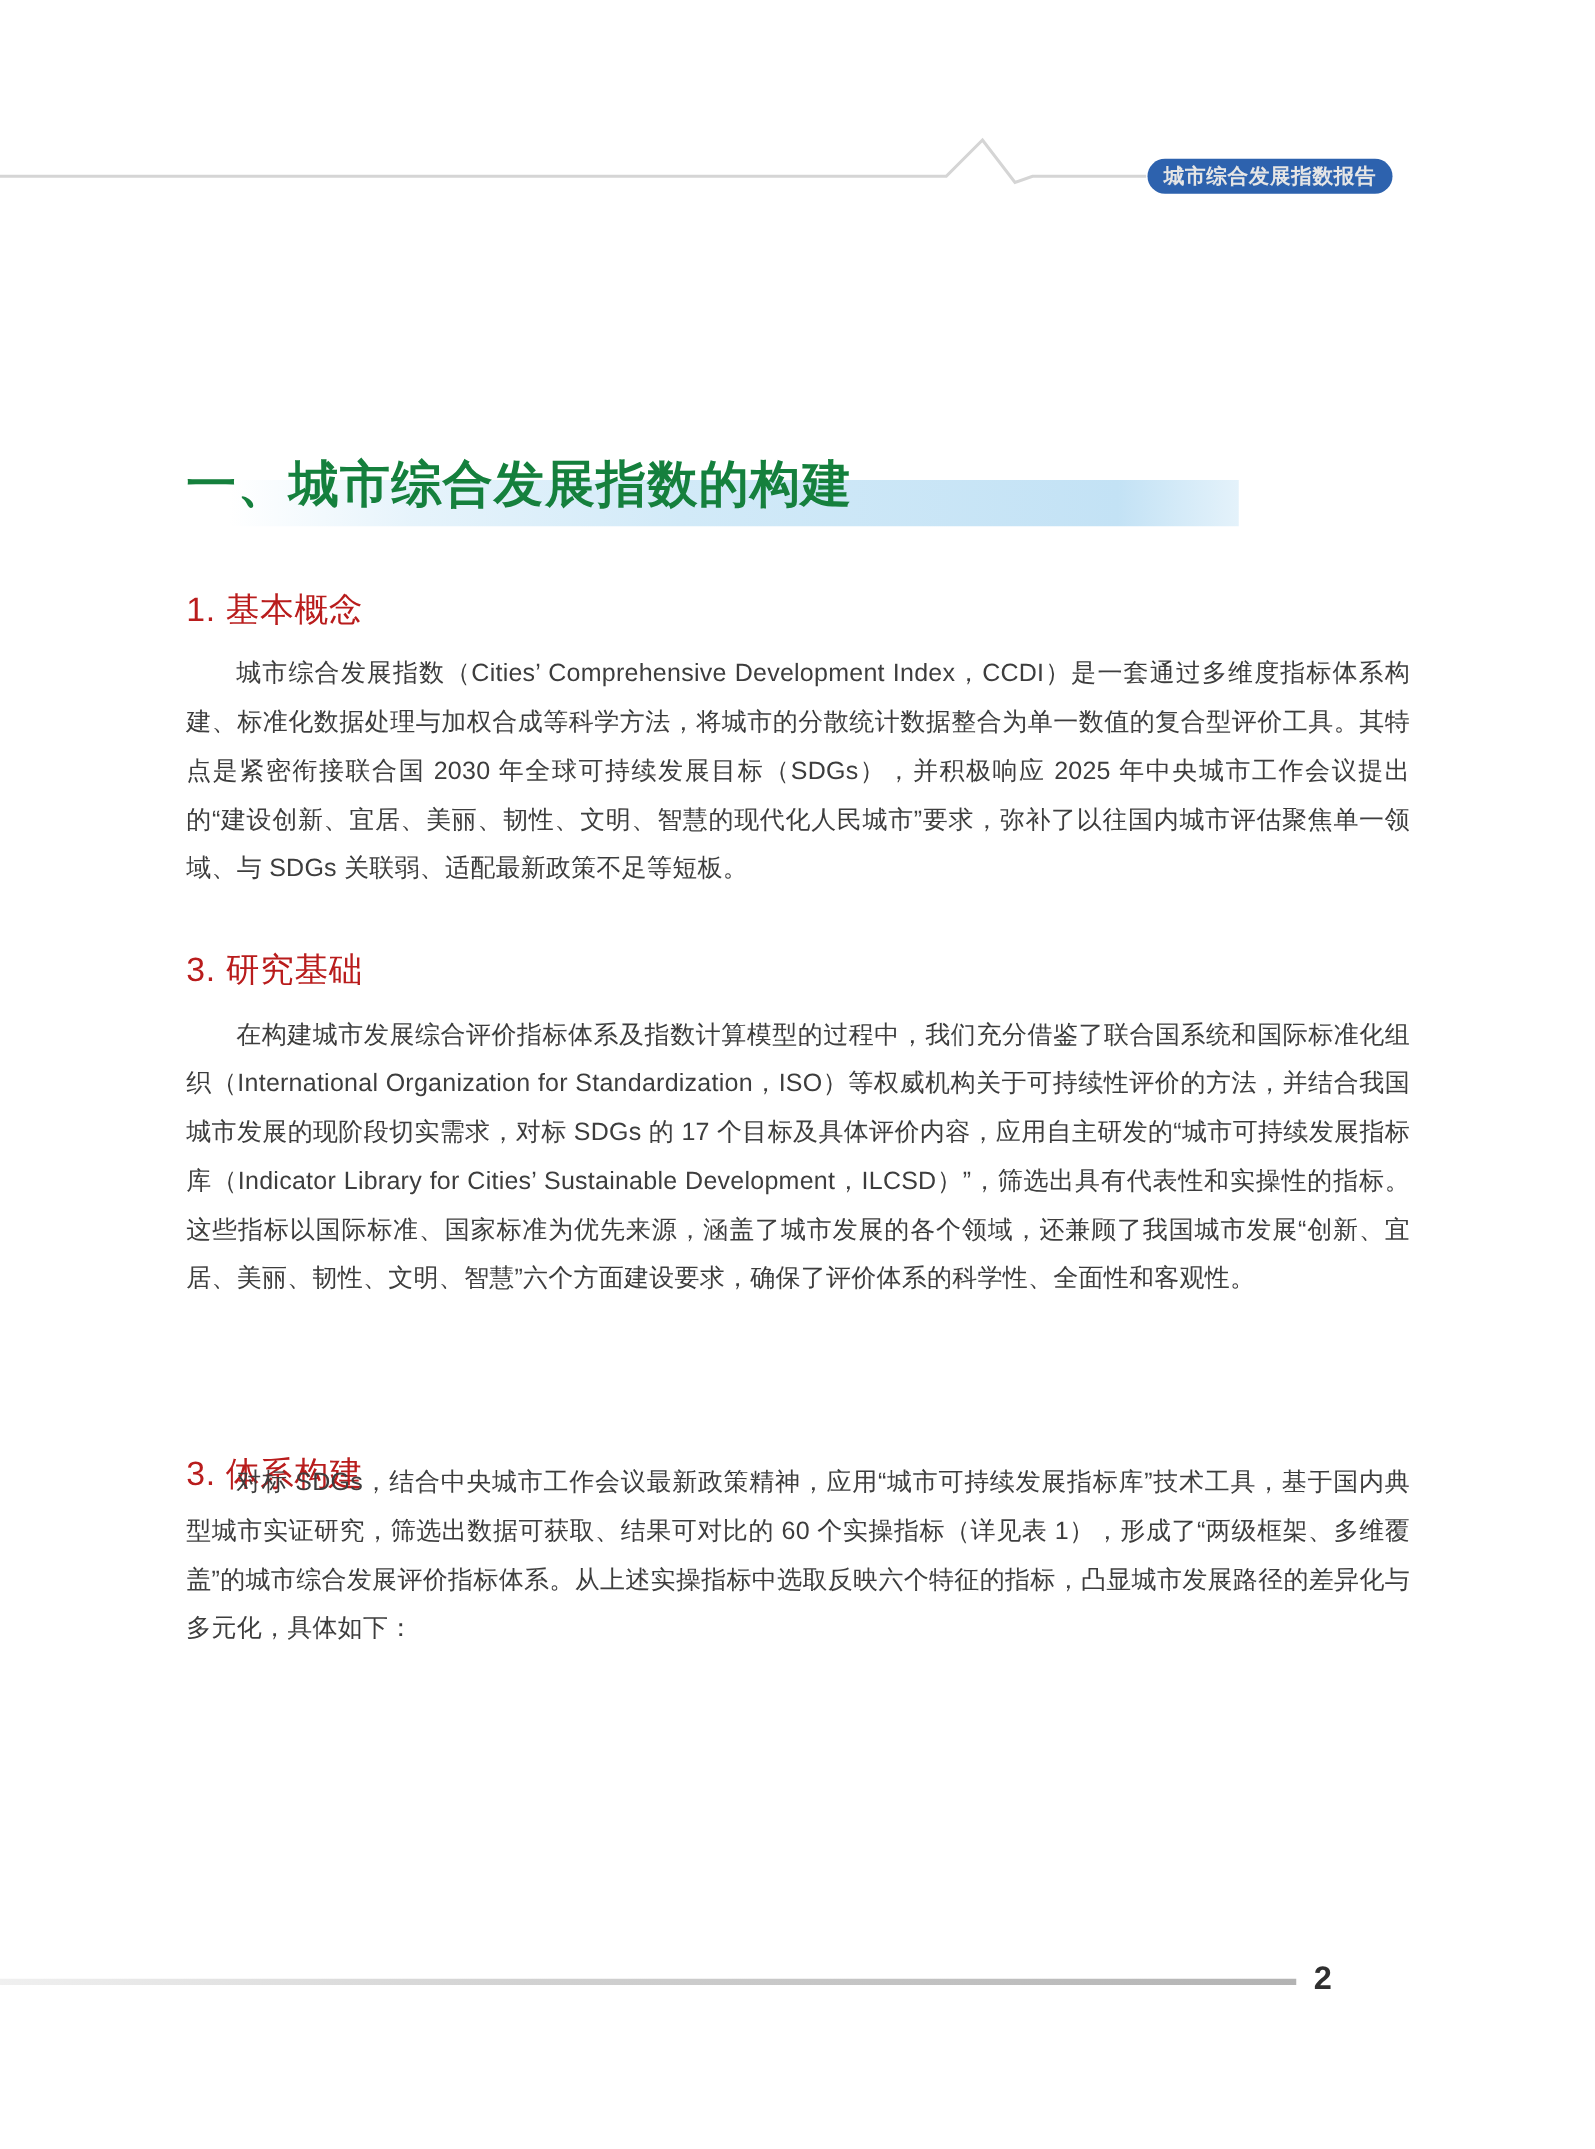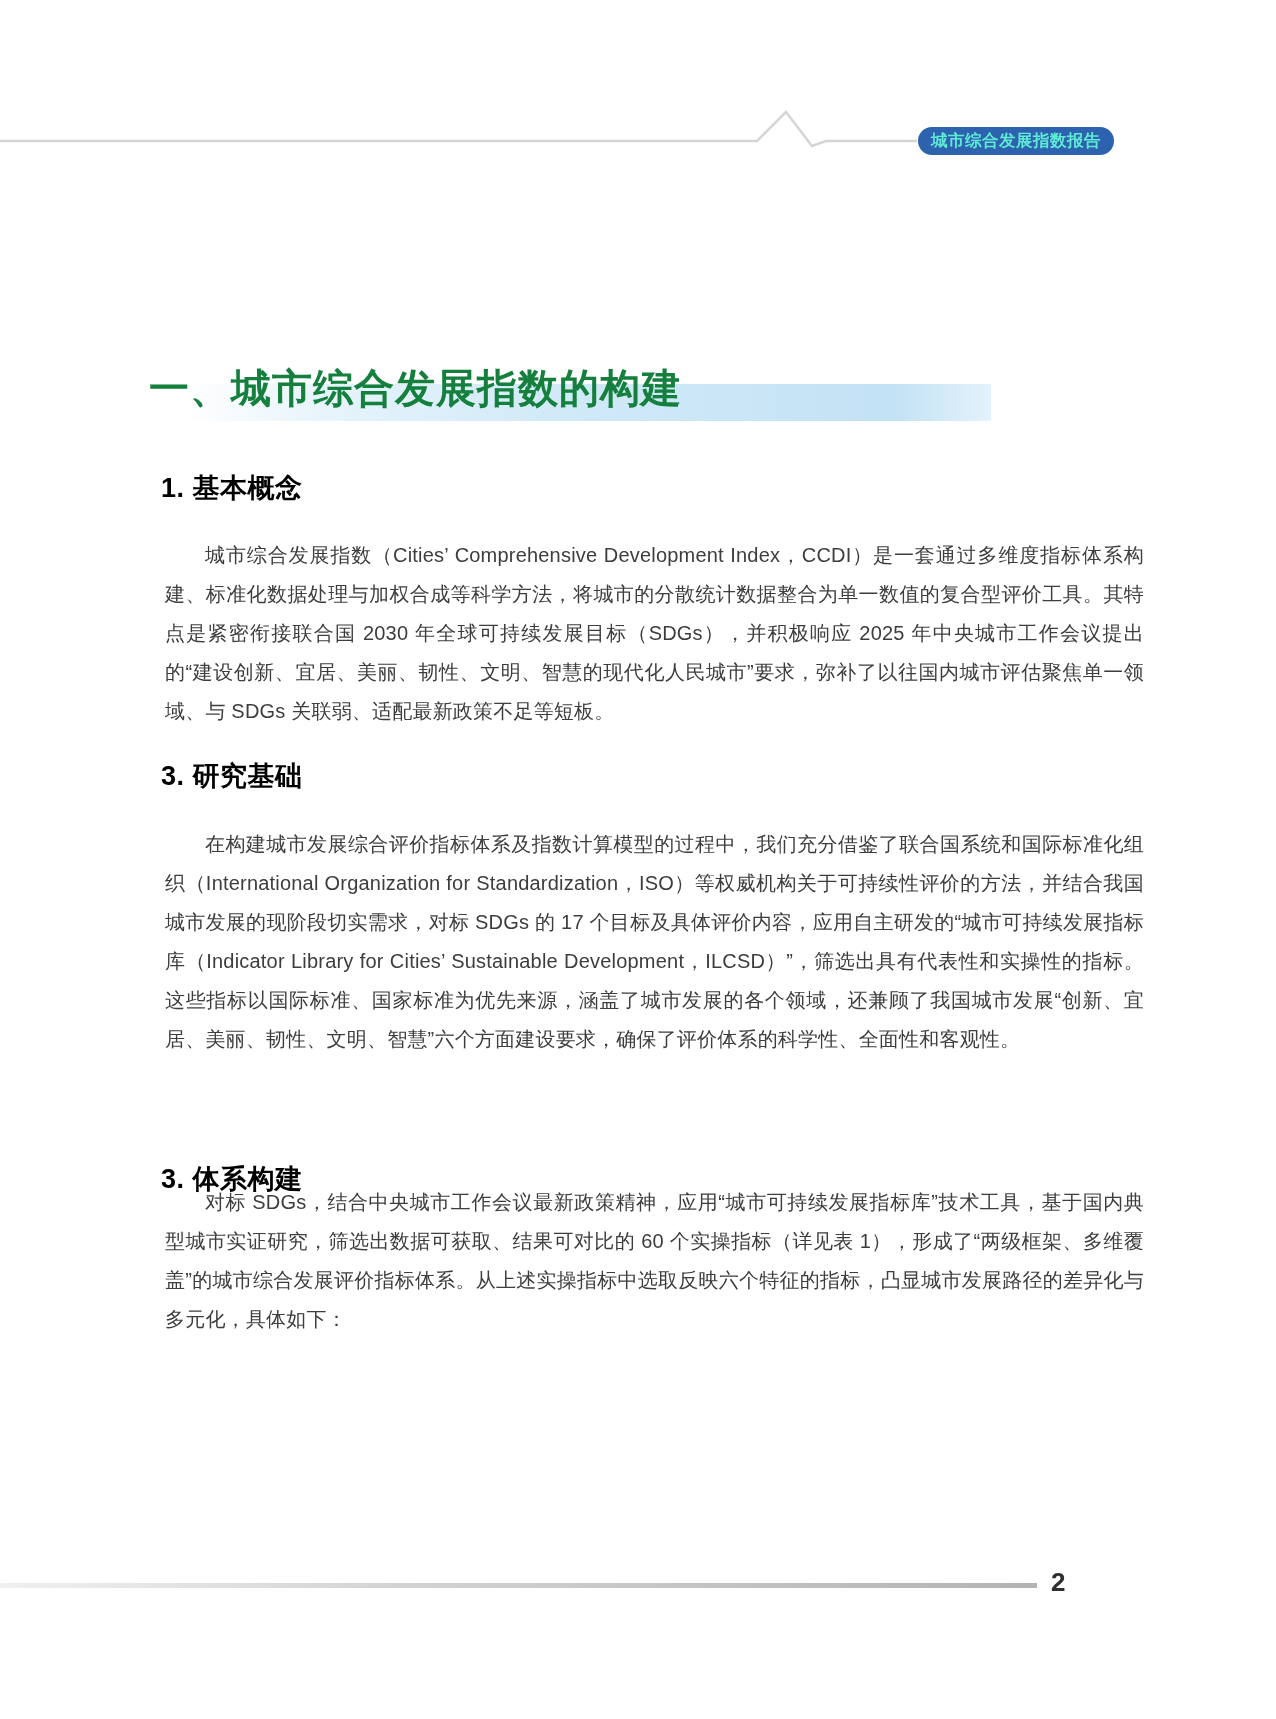--- a/index.html
+++ b/index.html
@@ -32,21 +32,21 @@
     min-width: 166px;
     padding: 0 13px;
     border-radius: 15px;
     background: #2d62ae;
     display: flex;
     align-items: center;
     justify-content: center;
     box-sizing: border-box;
   }
   .badge span {
-    color: #5eead4;
+    color: #e5e5e5;
     font-size: 16.5px;
     font-weight: 700;
     letter-spacing: 0.5px;
     white-space: nowrap;
   }
 
   
   .title-band {
     position: absolute;
     top: 384px;
@@ -69,38 +69,38 @@
     line-height: 44px;
     font-weight: 700;
     color: #15803d;
     letter-spacing: 1px;
     white-space: nowrap;
   }
 
   
   .sec-heading {
     position: absolute;
-    left: 161px;
+    left: 149px;
     margin: 0;
     font-size: 27px;
     line-height: 32px;
-    font-weight: 700;
-    color: #000000;
+    font-weight: 400;
+    color: #b91c1c;
     letter-spacing: 0.5px;
     white-space: nowrap;
   }
   .sec-heading.h1 { top: 472px; }
   .sec-heading.h2 { top: 760px; }
   .sec-heading.h3 { top: 1122px; margin-top: 41px; }
 
   .body-para {
     position: absolute;
     left: 149px;
     width: 979px;
-    margin: 16px;
+    margin: 0;
     font-size: 20px;
     line-height: 39px;
     color: #3d3d3d;
     text-align: justify;
     text-indent: 2em;
     letter-spacing: 0.2px;
   }
   .body-para.p1 { top: 520px; }
   .body-para.p2 { top: 809px; }
   .body-para.p3 { top: 1167px; }

